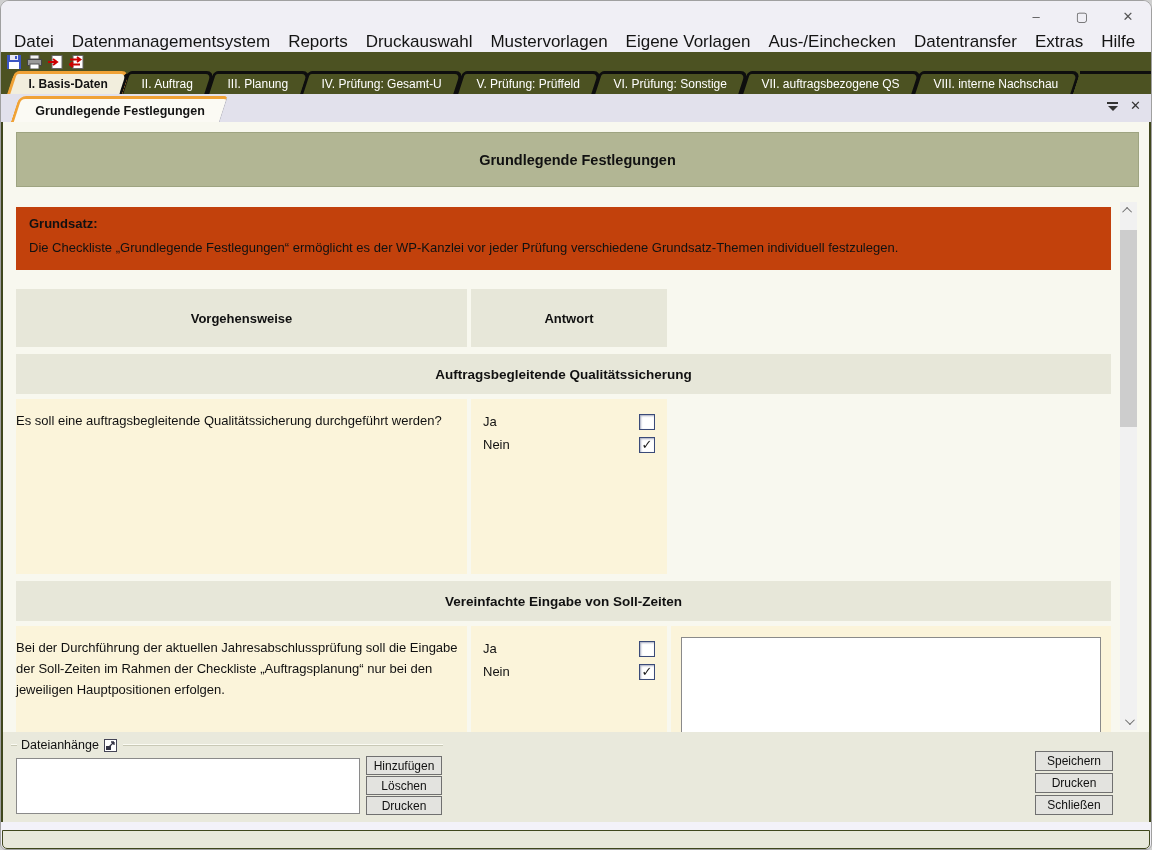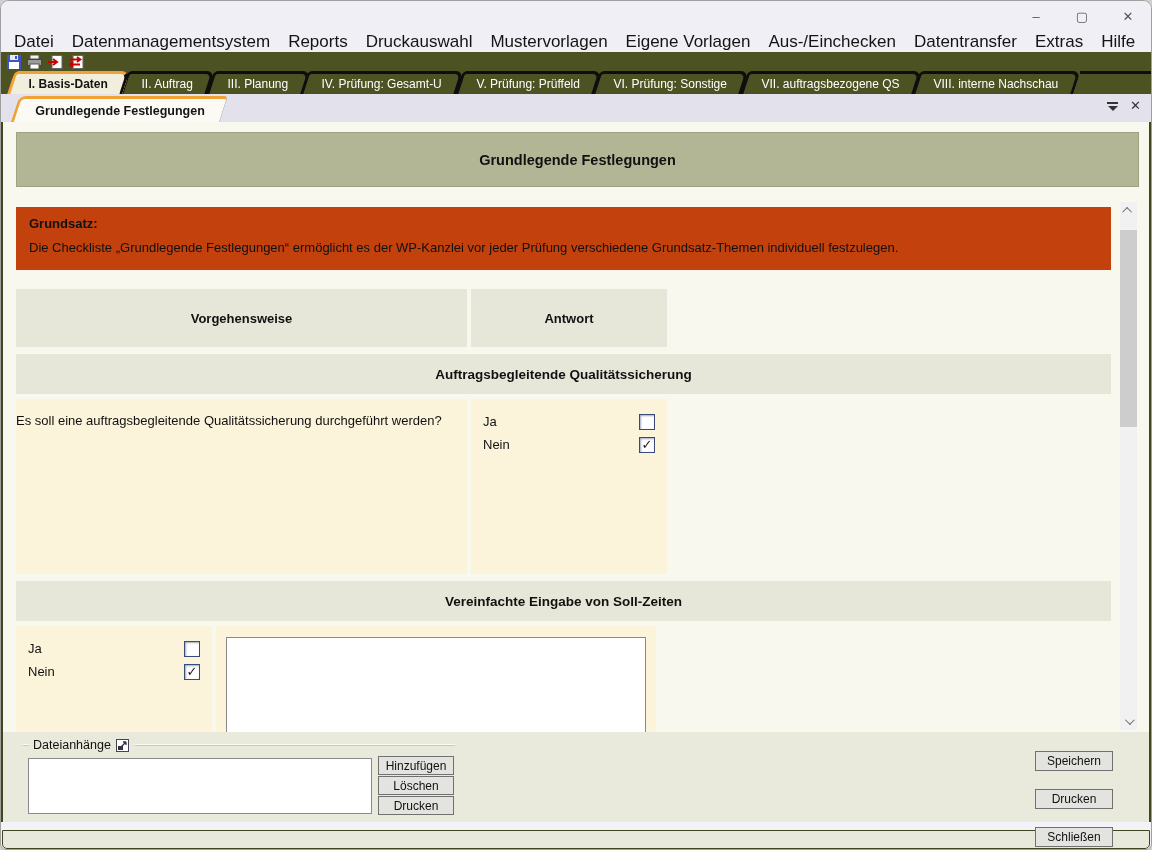--- a/index.html
+++ b/index.html
@@ -80,31 +80,31 @@
   
   .vscroll{position:absolute;top:80px;right:12px;width:17px;height:528px;background:#f1f1f1;}
   .sb-btn{position:absolute;left:0;width:17px;height:17px;background:#f1f1f1;display:flex;align-items:center;justify-content:center;}
   .sb-up{top:0;} .sb-down{bottom:0;}
   .chev{width:7px;height:7px;border-left:1.5px solid #6e6e6e;border-top:1.5px solid #6e6e6e;}
   .sb-up .chev{transform:rotate(45deg) translateY(2px);}
   .sb-down .chev{transform:rotate(225deg) translateY(2px);}
   .sb-thumb{position:absolute;top:28px;left:0;width:17px;height:197px;background:#cdcdcd;}
 
   
-  .bottompanel{height:64px;position:relative;margin-left:12px;}
+  .bottompanel{height:64px;position:relative;}
   .attach-legend{position:absolute;left:8px;top:6px;width:432px;display:flex;align-items:center;font-size:12.5px;color:#111;}
   .attach-legend .ln{height:2px;border-top:1px solid #fbfbf3;border-bottom:1px solid #c9c9b6;}
   .attach-legend .ln.short{width:6px;margin-right:4px;}
   .attach-legend .ln.long{flex:1;margin-left:6px;}
   .attach-legend .txt{margin-right:5px;}
   .listbox{position:absolute;left:13px;top:26px;width:344px;height:56px;background:#fff;border:1px solid #8a8a8a;}
   .attach-btns{position:absolute;left:363px;top:24px;display:flex;flex-direction:column;gap:1px;}
   button.std{width:76px;height:19px;background:#e3e3df;border:1px solid #707070;font-size:12px;
     font-family:inherit;color:#111;padding:0;}
-  .action-btns{position:absolute;right:36px;top:19px;display:flex;flex-direction:column;gap:18px;}
+  .action-btns{position:absolute;right:36px;top:19px;display:flex;flex-direction:column;gap:2px;}
   .action-btns button.std{width:78px;height:20px;}
 
   .statusstrip{height:8px;background:#f3f2f9;}
   .statusbar{height:19px;background:#e8e8db;border:1px solid #40471d;border-radius:0 0 5px 5px;margin:0 1px;}
 
   svg{display:block;}
 </style>
 </head>
 <body>
 
@@ -235,20 +235,21 @@
           <div class="answer">
             <span>Nein</span>
             <span class="checkbox">✓</span>
           </div>
         </div>
       </div>
 
       <div class="sectionband">Vereinfachte Eingabe von Soll-Zeiten</div>
 
       <div class="qrow row2">
+        <div class="cell q c1">Bei der Durchführung der aktuellen Jahresabschlussprüfung soll die Eingabe der Soll-Zeiten im Rahmen der Checkliste „Auftragsplanung“ nur bei den jeweiligen Hauptpositionen erfolgen.</div>
         <div class="cell a c2">
           <div class="answer">
             <span>Ja</span>
             <span class="checkbox"></span>
           </div>
           <div class="answer">
             <span>Nein</span>
             <span class="checkbox">✓</span>
           </div>
         </div>

